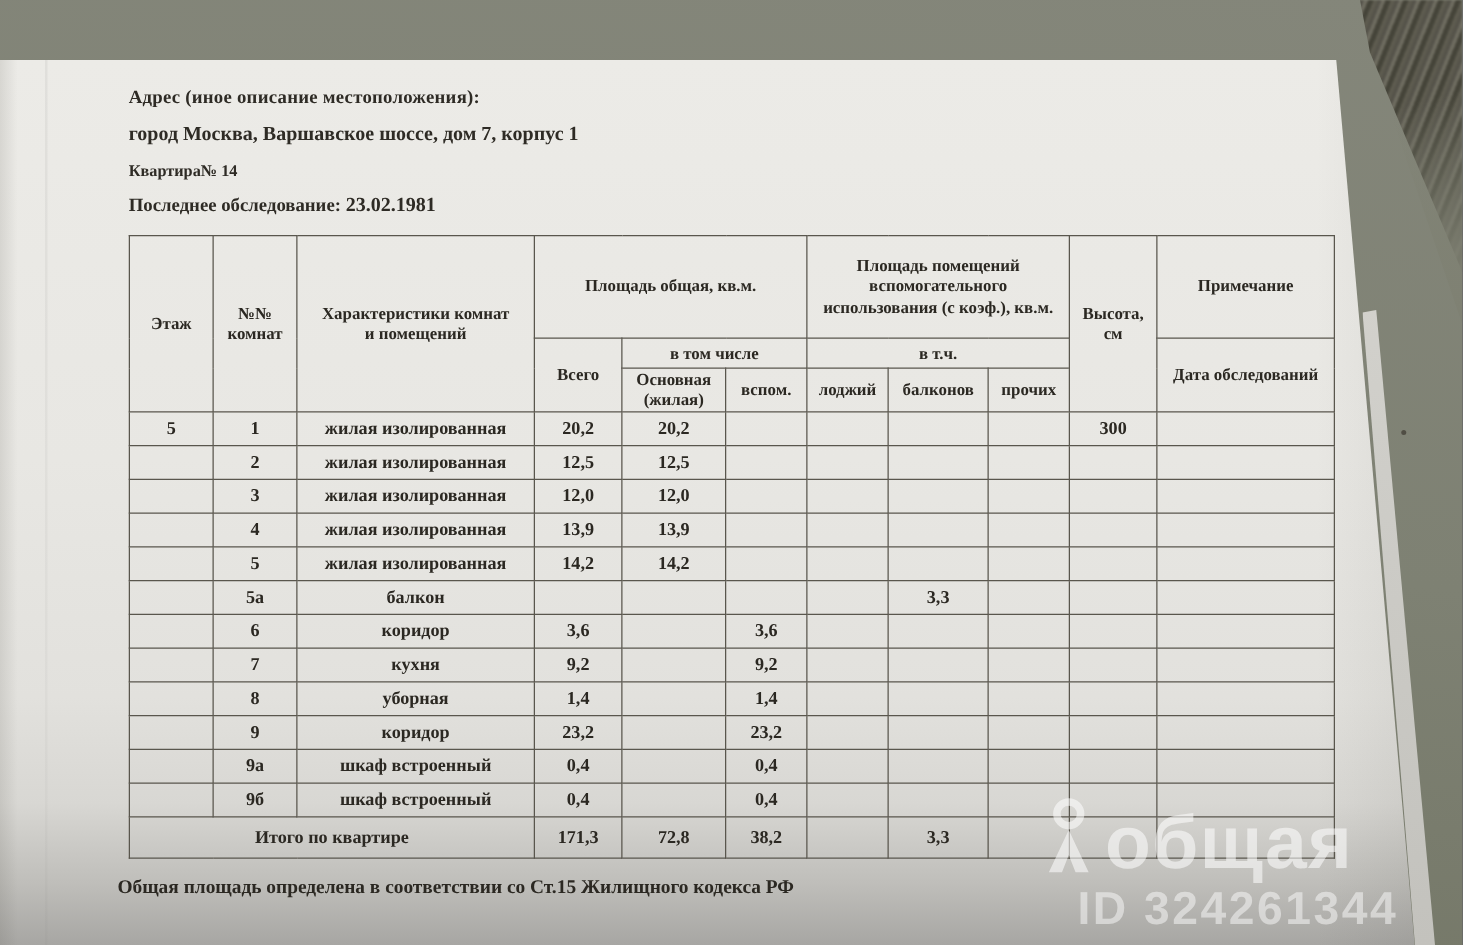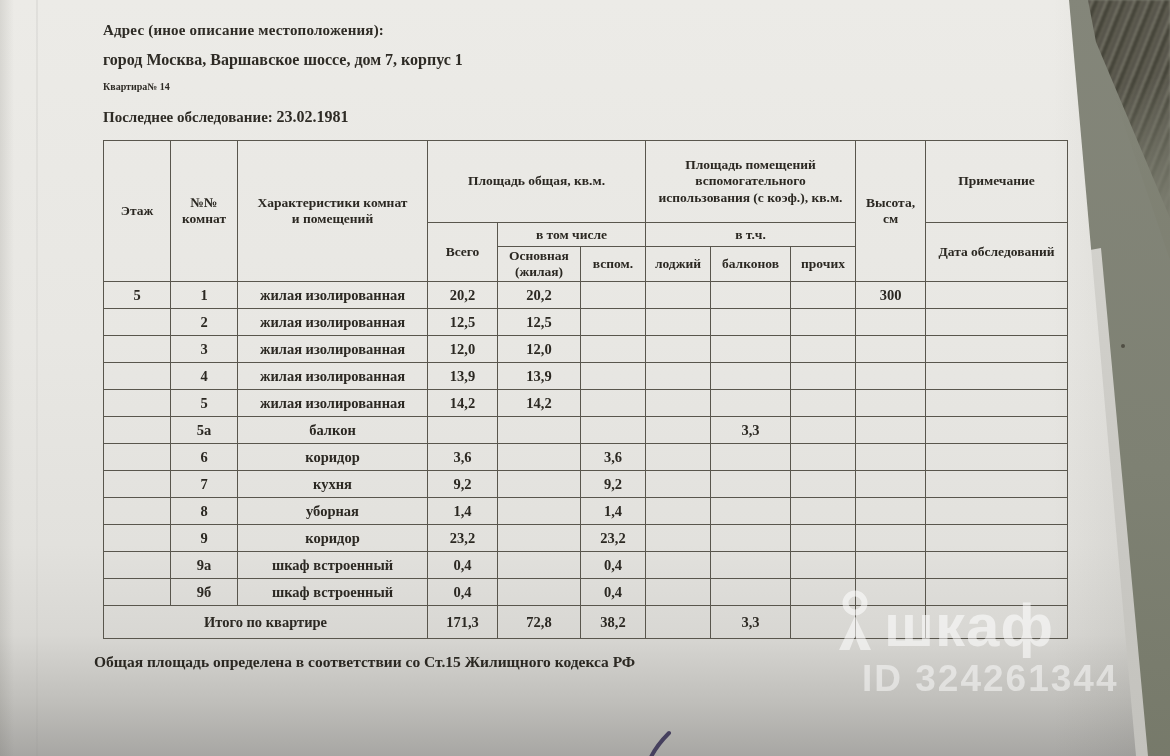--- a/index.html
+++ b/index.html
@@ -28,28 +28,29 @@
     background:linear-gradient(180deg,#d9d8d3,#c3c2bd);
   }
   
   .paper{
     position:absolute;inset:0;
     clip-path:polygon(0 0,1069px 0,1136px 756px,0 756px);
     background:
       linear-gradient(90deg,rgba(90,88,80,.14) 0,rgba(90,88,80,0) 14px),
       linear-gradient(90deg,rgba(0,0,0,0) 90%,rgba(70,70,62,.10) 99%),
       linear-gradient(180deg,#ecebe7 0%,#e8e7e3 45%,#e2e1dd 72%,#d8d7d3 84%,#bfbeba 93%,#a7a6a3 100%);
+    margin-top: 48px;
   }
   .crease{position:absolute;left:36px;top:0;width:2px;height:100%;
     background:linear-gradient(180deg,rgba(0,0,0,.05),rgba(0,0,0,.02));}
   
   .hline{position:absolute;left:103px;color:#2e2b25;white-space:nowrap;}
   .hl1{top:22px;font-size:15px;font-weight:700;letter-spacing:.2px;}
   .hl2{top:51px;font-size:16px;font-weight:700;}
-  .hl3{top:81px;font-size:10px;font-weight:700;}
+  .hl3{top:81px;font-size:13px;font-weight:700;}
   .hl4{top:108px;font-size:15px;font-weight:700;}
   .hl4 .date{font-size:16px;}
   
   table.doc{
     position:absolute;left:103px;top:140px;width:964px;
     border-collapse:collapse;table-layout:fixed;
     color:#2b2822;font-weight:700;
   }
   table.doc th,table.doc td{
     border:1.5px solid #59564d;padding:0 2px;text-align:center;vertical-align:middle;
@@ -312,21 +313,21 @@
     </table>
 
     <div class="footer-note">Общая площадь определена в соответствии со Ст.15 Жилищного кодекса РФ</div>
 
     <div class="watermark">
       <div class="wm-row">
         <svg class="wm-icon" viewBox="0 0 46 60">
           <circle cx="23" cy="13" r="9.5" fill="none" stroke="rgba(255,255,255,.55)" stroke-width="6"></circle>
           <path d="M23 26 L7 60 L17.5 60 L23 46 L28.5 60 L39 60 Z" fill="rgba(255,255,255,.55)"></path>
         </svg>
-        <span class="wm-brand">шкаф</span>
+        <span class="wm-brand">общая</span>
       </div>
       <div class="wm-id">ID 324261344</div>
     </div>
 
     <svg class="pen-mark" width="28" height="28">
       <path d="M3 28 Q9 16 21 4" stroke="#46405e" stroke-width="4" fill="none" stroke-linecap="round"></path>
     </svg>
   </div>
 
 </div>

